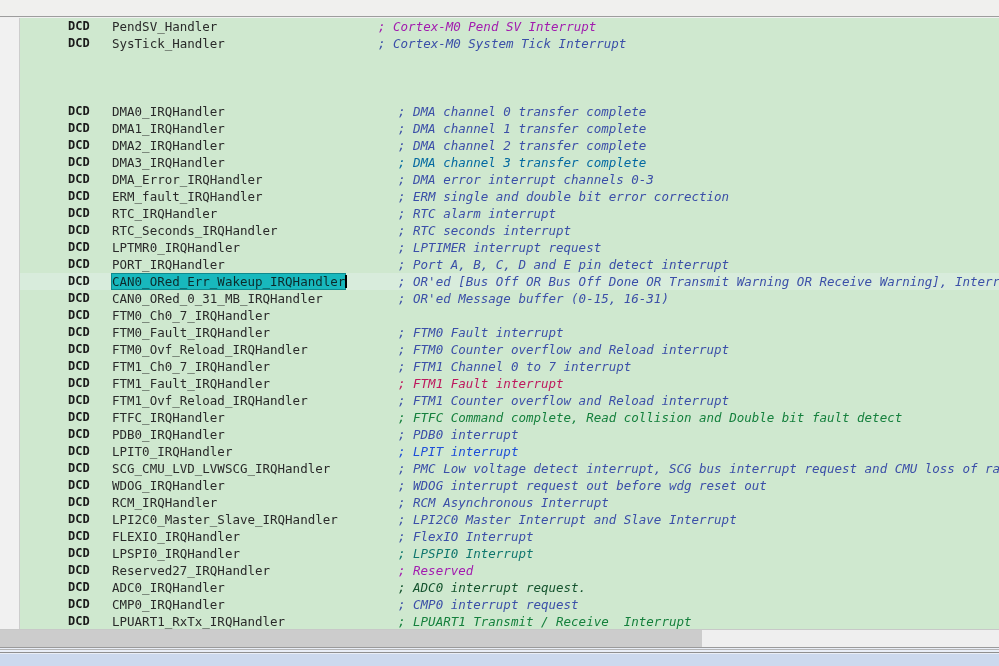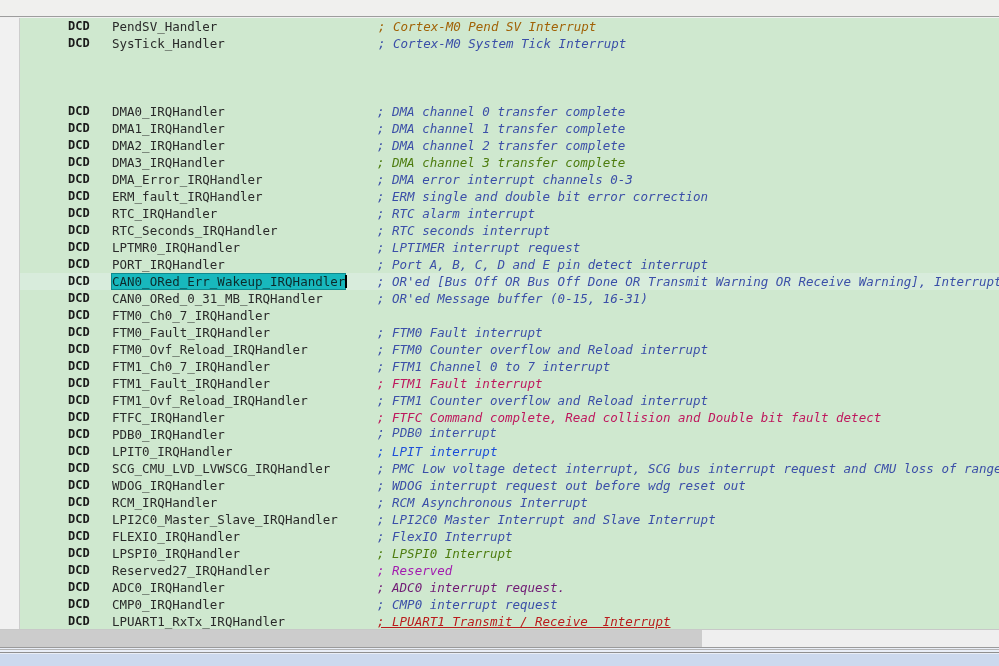--- a/index.html
+++ b/index.html
@@ -94,21 +94,21 @@
   }
 
   .cmt {
     position: absolute;
     top: 0;
     color: #3b4fa8;
     font-style: italic;
     white-space: pre;
   }
   .cmt.colA { left: 358px; }
-  .cmt.colB { left: 357px; }
+  .cmt.colB { left: 378px; }
 
   
   .sel {
     background: #18b8bd;
     color: #0d2b2c;
     box-shadow: 0 0 0 1px #0f8a8e;
   }
   .caret {
     display: inline-block;
     width: 2px;
@@ -167,56 +167,56 @@
 </head>
 <body>
 
 <div id="app">
 
   <div class="top-strip"></div>
 
   <div class="editor">
     <div class="gutter"></div>
     <div class="code-surface" id="code-surface">
-        <div class="line"><span class="kw" style="color: rgb(26, 26, 26);">DCD</span><span class="sym">PendSV_Handler</span><span class="cmt colA" style="color: #a16207;">; Cortex-M0 Pend SV Interrupt</span></div>
+        <div class="line"><span class="kw" style="color: rgb(26, 26, 26);">DCD</span><span class="sym">PendSV_Handler</span><span class="cmt colA" style="color: #a21caf;">; Cortex-M0 Pend SV Interrupt</span></div>
         <div class="line"><span class="kw" style="color: rgb(26, 26, 26);">DCD</span><span class="sym">SysTick_Handler</span><span class="cmt colA" style="color: rgb(59, 79, 168);">; Cortex-M0 System Tick Interrupt</span></div>
         <div class="line"></div>
         <div class="line"></div>
         <div class="line"></div>
         <div class="line"><span class="kw" style="color: rgb(26, 26, 26);">DCD</span><span class="sym">DMA0_IRQHandler</span><span class="cmt colB" style="color: rgb(59, 79, 168);">; DMA channel 0 transfer complete</span></div>
         <div class="line"><span class="kw" style="color: rgb(26, 26, 26);">DCD</span><span class="sym">DMA1_IRQHandler</span><span class="cmt colB" style="color: rgb(59, 79, 168);">; DMA channel 1 transfer complete</span></div>
         <div class="line"><span class="kw" style="color: rgb(26, 26, 26);">DCD</span><span class="sym">DMA2_IRQHandler</span><span class="cmt colB" style="color: rgb(59, 79, 168);">; DMA channel 2 transfer complete</span></div>
-        <div class="line"><span class="kw" style="color: rgb(26, 26, 26);">DCD</span><span class="sym">DMA3_IRQHandler</span><span class="cmt colB" style="color: #4d7c0f; text-align: center;">; DMA channel 3 transfer complete</span></div>
+        <div class="line"><span class="kw" style="color: rgb(26, 26, 26);">DCD</span><span class="sym">DMA3_IRQHandler</span><span class="cmt colB" style="color: #0369a1; text-align: center;">; DMA channel 3 transfer complete</span></div>
         <div class="line"><span class="kw" style="color: rgb(26, 26, 26);">DCD</span><span class="sym">DMA_Error_IRQHandler</span><span class="cmt colB" style="color: rgb(59, 79, 168);">; DMA error interrupt channels 0-3</span></div>
         <div class="line"><span class="kw" style="color: rgb(26, 26, 26);">DCD</span><span class="sym">ERM_fault_IRQHandler</span><span class="cmt colB" style="color: rgb(59, 79, 168);">; ERM single and double bit error correction</span></div>
         <div class="line"><span class="kw" style="color: rgb(26, 26, 26);">DCD</span><span class="sym">RTC_IRQHandler</span><span class="cmt colB" style="color: rgb(59, 79, 168);">; RTC alarm interrupt</span></div>
         <div class="line"><span class="kw" style="color: rgb(26, 26, 26);">DCD</span><span class="sym">RTC_Seconds_IRQHandler</span><span class="cmt colB" style="color: rgb(59, 79, 168);">; RTC seconds interrupt</span></div>
         <div class="line"><span class="kw" style="color: rgb(26, 26, 26);">DCD</span><span class="sym">LPTMR0_IRQHandler</span><span class="cmt colB" style="color: rgb(59, 79, 168);">; LPTIMER interrupt request</span></div>
         <div class="line"><span class="kw" style="color: rgb(26, 26, 26);">DCD</span><span class="sym">PORT_IRQHandler</span><span class="cmt colB" style="color: rgb(59, 79, 168);">; Port A, B, C, D and E pin detect interrupt</span></div>
         <div class="line current" style="background: rgb(216, 236, 220);"><span class="kw" style="color: rgb(26, 26, 26);">DCD</span><span class="sym"><span class="sel" style="background: rgb(24, 184, 189); color: rgb(13, 43, 44);">CAN0_ORed_Err_Wakeup_IRQHandler</span><span class="caret"></span></span><span class="cmt colB" style="color: rgb(59, 79, 168);">; OR'ed [Bus Off OR Bus Off Done OR Transmit Warning OR Receive Warning], Interrupt</span></div>
         <div class="line"><span class="kw" style="color: rgb(26, 26, 26);">DCD</span><span class="sym">CAN0_ORed_0_31_MB_IRQHandler</span><span class="cmt colB" style="color: rgb(59, 79, 168);">; OR'ed Message buffer (0-15, 16-31)</span></div>
         <div class="line"><span class="kw" style="color: rgb(26, 26, 26);">DCD</span><span class="sym">FTM0_Ch0_7_IRQHandler</span></div>
         <div class="line"><span class="kw" style="color: rgb(26, 26, 26);">DCD</span><span class="sym">FTM0_Fault_IRQHandler</span><span class="cmt colB" style="color: rgb(59, 79, 168);">; FTM0 Fault interrupt</span></div>
         <div class="line"><span class="kw" style="color: rgb(26, 26, 26);">DCD</span><span class="sym">FTM0_Ovf_Reload_IRQHandler</span><span class="cmt colB" style="color: rgb(59, 79, 168);">; FTM0 Counter overflow and Reload interrupt</span></div>
         <div class="line"><span class="kw" style="color: rgb(26, 26, 26);">DCD</span><span class="sym">FTM1_Ch0_7_IRQHandler</span><span class="cmt colB" style="color: rgb(59, 79, 168);">; FTM1 Channel 0 to 7 interrupt</span></div>
         <div class="line"><span class="kw" style="color: rgb(26, 26, 26);">DCD</span><span class="sym">FTM1_Fault_IRQHandler</span><span class="cmt colB" style="color: #be185d;">; FTM1 Fault interrupt</span></div>
         <div class="line"><span class="kw" style="color: rgb(26, 26, 26);">DCD</span><span class="sym">FTM1_Ovf_Reload_IRQHandler</span><span class="cmt colB" style="color: rgb(59, 79, 168);">; FTM1 Counter overflow and Reload interrupt</span></div>
-        <div class="line"><span class="kw" style="color: rgb(26, 26, 26);">DCD</span><span class="sym">FTFC_IRQHandler</span><span class="cmt colB" style="color: #be185d;">; FTFC Command complete, Read collision and Double bit fault detect</span></div>
-        <div class="line"><span class="kw" style="color: rgb(26, 26, 26);">DCD</span><span class="sym">PDB0_IRQHandler</span><span class="cmt colB" style="color: rgb(59, 79, 168); font-family: Liberation Mono, monospace;">; PDB0 interrupt</span></div>
+        <div class="line"><span class="kw" style="color: rgb(26, 26, 26);">DCD</span><span class="sym">FTFC_IRQHandler</span><span class="cmt colB" style="color: #15803d;">; FTFC Command complete, Read collision and Double bit fault detect</span></div>
+        <div class="line"><span class="kw" style="color: rgb(26, 26, 26);">DCD</span><span class="sym">PDB0_IRQHandler</span><span class="cmt colB" style="color: rgb(59, 79, 168);">; PDB0 interrupt</span></div>
         <div class="line"><span class="kw" style="color: rgb(26, 26, 26);">DCD</span><span class="sym">LPIT0_IRQHandler</span><span class="cmt colB" style="color: #1d4ed8;">; LPIT interrupt</span></div>
         <div class="line"><span class="kw" style="color: rgb(26, 26, 26);">DCD</span><span class="sym">SCG_CMU_LVD_LVWSCG_IRQHandler</span><span class="cmt colB" style="color: rgb(59, 79, 168);">; PMC Low voltage detect interrupt, SCG bus interrupt request and CMU loss of range</span></div>
         <div class="line"><span class="kw" style="color: rgb(26, 26, 26);">DCD</span><span class="sym">WDOG_IRQHandler</span><span class="cmt colB" style="color: rgb(59, 79, 168);">; WDOG interrupt request out before wdg reset out</span></div>
         <div class="line"><span class="kw" style="color: rgb(26, 26, 26);">DCD</span><span class="sym">RCM_IRQHandler</span><span class="cmt colB" style="color: rgb(59, 79, 168);">; RCM Asynchronous Interrupt</span></div>
         <div class="line"><span class="kw" style="color: rgb(26, 26, 26);">DCD</span><span class="sym">LPI2C0_Master_Slave_IRQHandler</span><span class="cmt colB" style="color: rgb(59, 79, 168);">; LPI2C0 Master Interrupt and Slave Interrupt</span></div>
         <div class="line"><span class="kw" style="color: rgb(26, 26, 26);">DCD</span><span class="sym">FLEXIO_IRQHandler</span><span class="cmt colB" style="color: rgb(59, 79, 168);">; FlexIO Interrupt</span></div>
-        <div class="line"><span class="kw" style="color: rgb(26, 26, 26);">DCD</span><span class="sym">LPSPI0_IRQHandler</span><span class="cmt colB" style="color: #4d7c0f;">; LPSPI0 Interrupt</span></div>
+        <div class="line"><span class="kw" style="color: rgb(26, 26, 26);">DCD</span><span class="sym">LPSPI0_IRQHandler</span><span class="cmt colB" style="color: #0f766e;">; LPSPI0 Interrupt</span></div>
         <div class="line"><span class="kw" style="color: rgb(26, 26, 26);">DCD</span><span class="sym">Reserved27_IRQHandler</span><span class="cmt colB" style="color: #a21caf;">; Reserved</span></div>
-        <div class="line"><span class="kw" style="color: rgb(26, 26, 26);">DCD</span><span class="sym">ADC0_IRQHandler</span><span class="cmt colB" style="color: #701a75;">; ADC0 interrupt request.</span></div>
+        <div class="line"><span class="kw" style="color: rgb(26, 26, 26);">DCD</span><span class="sym">ADC0_IRQHandler</span><span class="cmt colB" style="color: #14532d;">; ADC0 interrupt request.</span></div>
         <div class="line"><span class="kw" style="color: rgb(26, 26, 26);">DCD</span><span class="sym">CMP0_IRQHandler</span><span class="cmt colB" style="color: rgb(59, 79, 168);">; CMP0 interrupt request</span></div>
-        <div class="line"><span class="kw" style="color: rgb(26, 26, 26);">DCD</span><span class="sym">LPUART1_RxTx_IRQHandler</span><span class="cmt colB" style="color: #b91c1c; text-decoration: underline;">; LPUART1 Transmit / Receive  Interrupt</span></div>
+        <div class="line"><span class="kw" style="color: rgb(26, 26, 26);">DCD</span><span class="sym">LPUART1_RxTx_IRQHandler</span><span class="cmt colB" style="color: #15803d;">; LPUART1 Transmit / Receive  Interrupt</span></div>
       </div>
   </div>
 
   <div class="hscroll">
     <div class="hscroll-thumb" style="width: 702px;"></div>
   </div>
 
   <div class="bottom-chrome">
     <div class="bc-line-a"></div>
     <div class="bc-line-b"></div>

